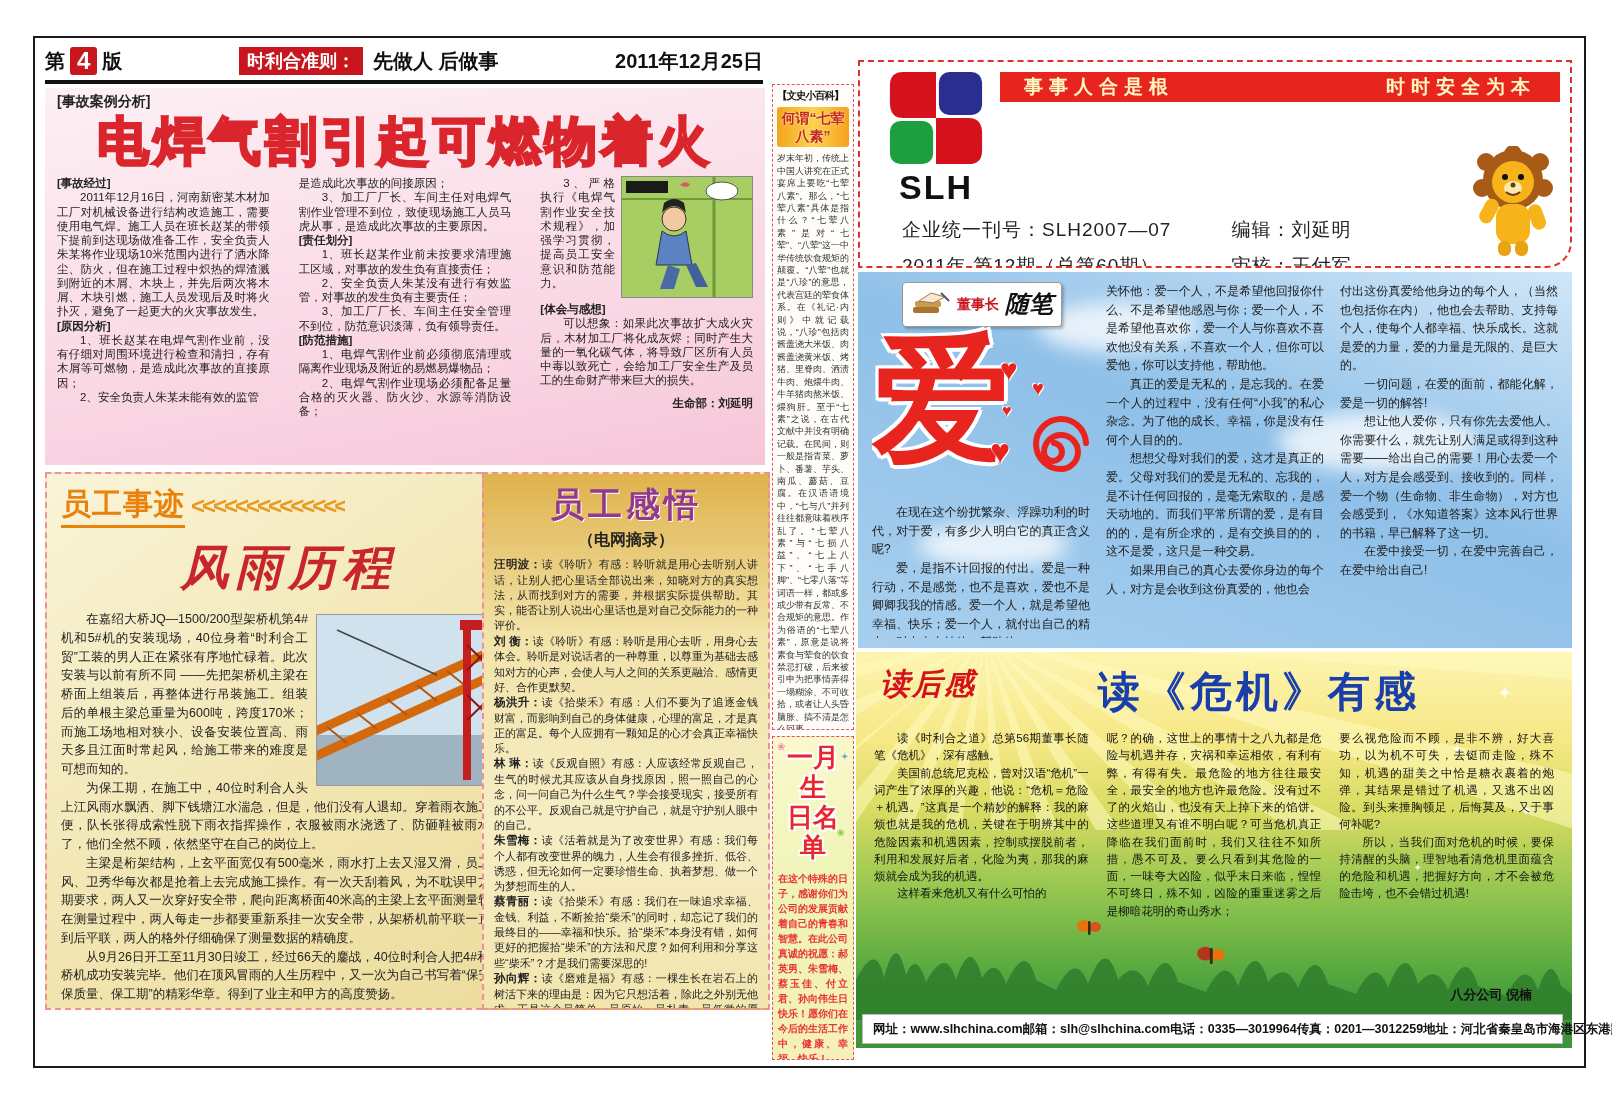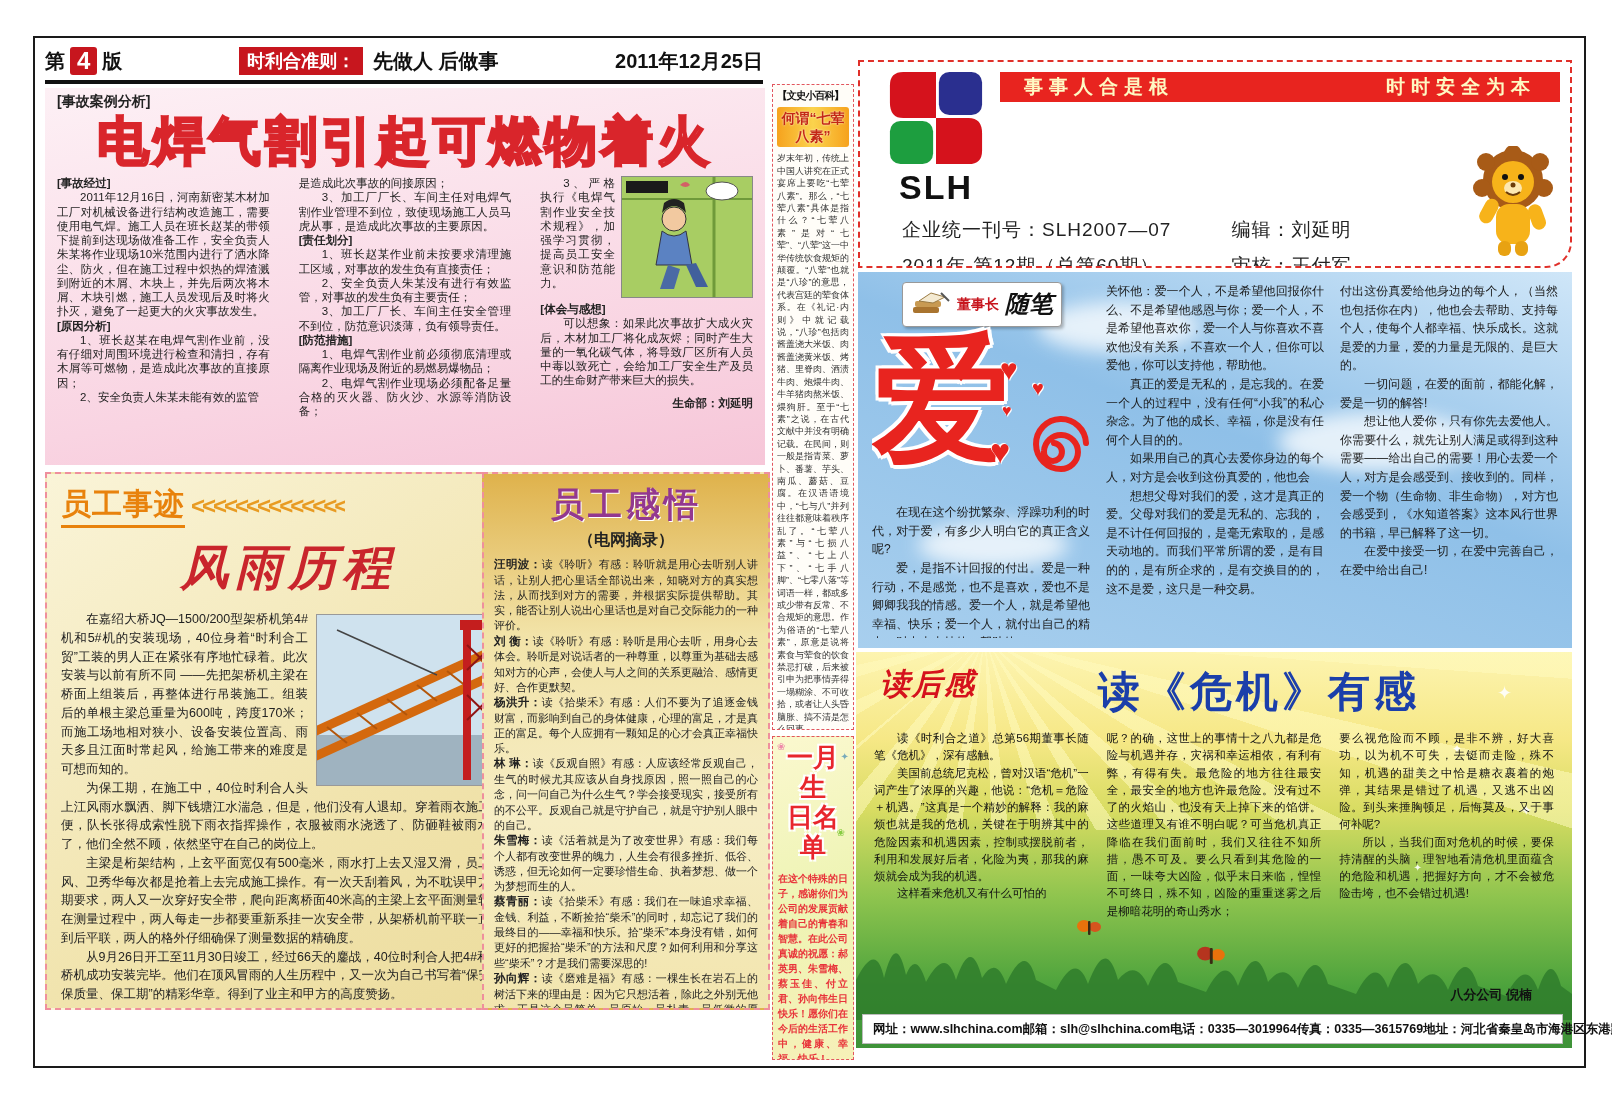--- a/index.html
+++ b/index.html
@@ -313,22 +313,22 @@
           <svg style="position:absolute;left:158px;top:84px;" width="62" height="62" viewBox="0 0 62 62">
             <path d="M56 30 A25 25 0 1 0 31 56 A17 17 0 1 0 14 38 A9 9 0 1 0 24 30" fill="none" stroke="#e8241f" stroke-width="6" stroke-linecap="round"></path>
           </svg>
         </div>
         <p class="ind">在现在这个纷扰繁杂、浮躁功利的时代，对于爱，有多少人明白它的真正含义呢?</p>
         <p class="ind">爱，是指不计回报的付出。爱是一种行动，不是感觉，也不是喜欢，爱也不是卿卿我我的情感。爱一个人，就是希望他幸福、快乐；爱一个人，就付出自己的精力、财力去支持他、帮助他、</p>
       </div>
       <div class="col">
         <p>关怀他：爱一个人，不是希望他回报你什么、不是希望他感恩与你；爱一个人，不是希望他喜欢你，爱一个人与你喜欢不喜欢他没有关系，不喜欢一个人，但你可以爱他，你可以支持他，帮助他。</p>
         <p class="ind">真正的爱是无私的，是忘我的。在爱一个人的过程中，没有任何“小我”的私心杂念。为了他的成长、幸福，你是没有任何个人目的的。</p>
+        <p class="ind">想想父母对我们的爱，这才是真正的爱。父母对我们的爱是无私的、忘我的，是不计任何回报的，是毫无索取的，是感天动地的。而我们平常所谓的爱，是有目的的，是有所企求的，是有交换目的的，这不是爱，这只是一种交易。</p>
         <p class="ind">如果用自己的真心去爱你身边的每个人，对方是会收到这份真爱的，他也会</p>
-        <p class="ind">想想父母对我们的爱，这才是真正的爱。父母对我们的爱是无私的、忘我的，是不计任何回报的，是毫无索取的，是感天动地的。而我们平常所谓的爱，是有目的的，是有所企求的，是有交换目的的，这不是爱，这只是一种交易。</p>
       </div>
       <div class="col">
         <p>付出这份真爱给他身边的每个人，（当然也包括你在内），他也会去帮助、支持每个人，使每个人都幸福、快乐成长。这就是爱的力量，爱的力量是无限的、是巨大的。</p>
         <p class="ind">一切问题，在爱的面前，都能化解，爱是一切的解答!</p>
         <p class="ind">想让他人爱你，只有你先去爱他人。你需要什么，就先让别人满足或得到这种需要——给出自己的需要！用心去爱一个人，对方是会感受到、接收到的。同样，爱一个物（生命物、非生命物），对方也会感受到，《水知道答案》这本风行世界的书籍，早已解释了这一切。</p>
         <p class="ind">在爱中接受一切，在爱中完善自己，在爱中给出自己!</p>
       </div>
     </div>
   </section>
 
@@ -369,16 +369,16 @@
         <ellipse cx="19" cy="9" rx="6" ry="5" fill="#e8720c"></ellipse>
         <rect x="12" y="3" width="2.5" height="14" rx="1" fill="#3a2a12"></rect>
     </svg>
     <div class="crisis-sig">八分公司 倪楠</div>
   </section>
 
   <div class="footerbar">
     <span>网址：www.slhchina.com</span>
     <span>邮箱：slh@slhchina.com</span>
     <span>电话：0335—3019964</span>
-    <span>传真：0335—3615769</span>
+    <span>传真：0201—3012259</span>
     <span>地址：河北省秦皇岛市海港区东港路—351号</span>
   </div>
 </div>
 
 </body></html>

